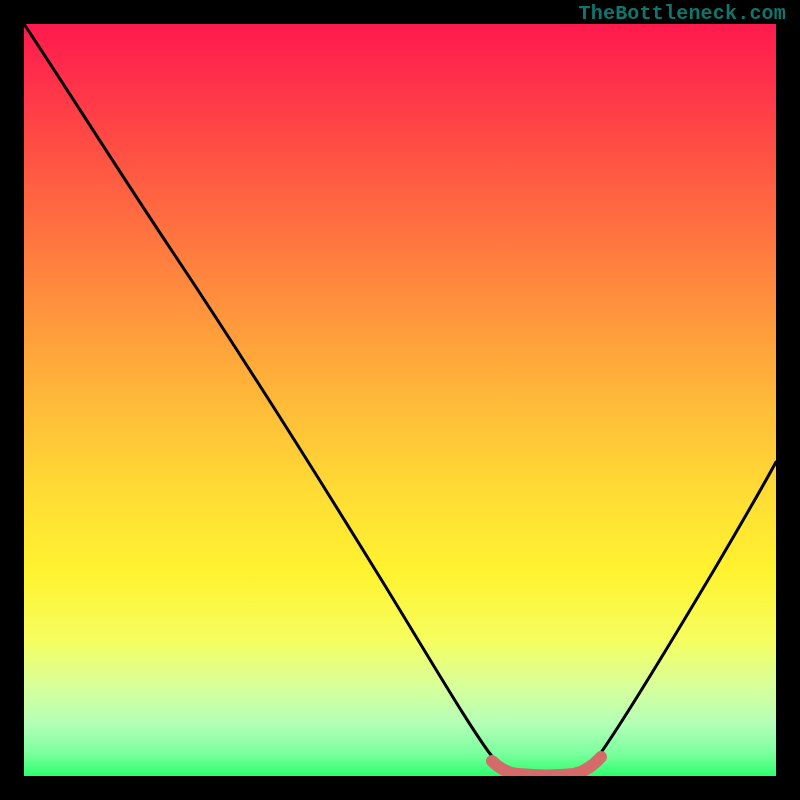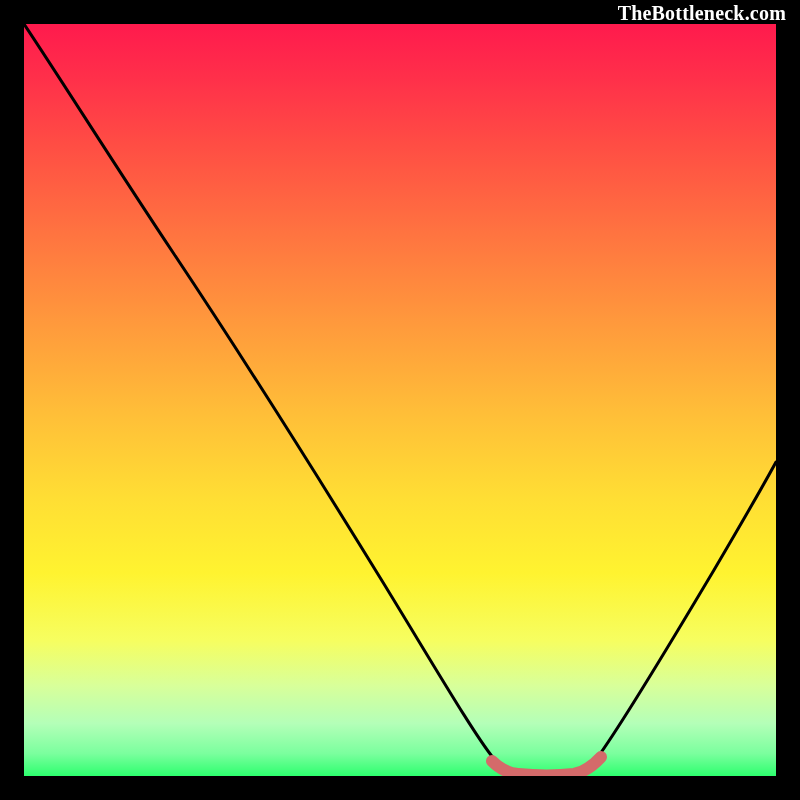--- a/index.html
+++ b/index.html
@@ -48,24 +48,24 @@
     );
   }
   .curve-svg {
     position: absolute;
     inset: 0;
   }
   .watermark {
     position: absolute;
     top: 2px;
     right: 14px;
-    font-family: Liberation Serif, serif;
+    font-family: Liberation Mono, monospace;
     font-size: 20px;
     font-weight: 600;
-    color: #ffffff;
+    color: #0f766e;
     letter-spacing: 0.2px;
     user-select: none;
     text-align: right;
   }
 </style>
 </head>
 <body>
 
 <div class="frame">
 

